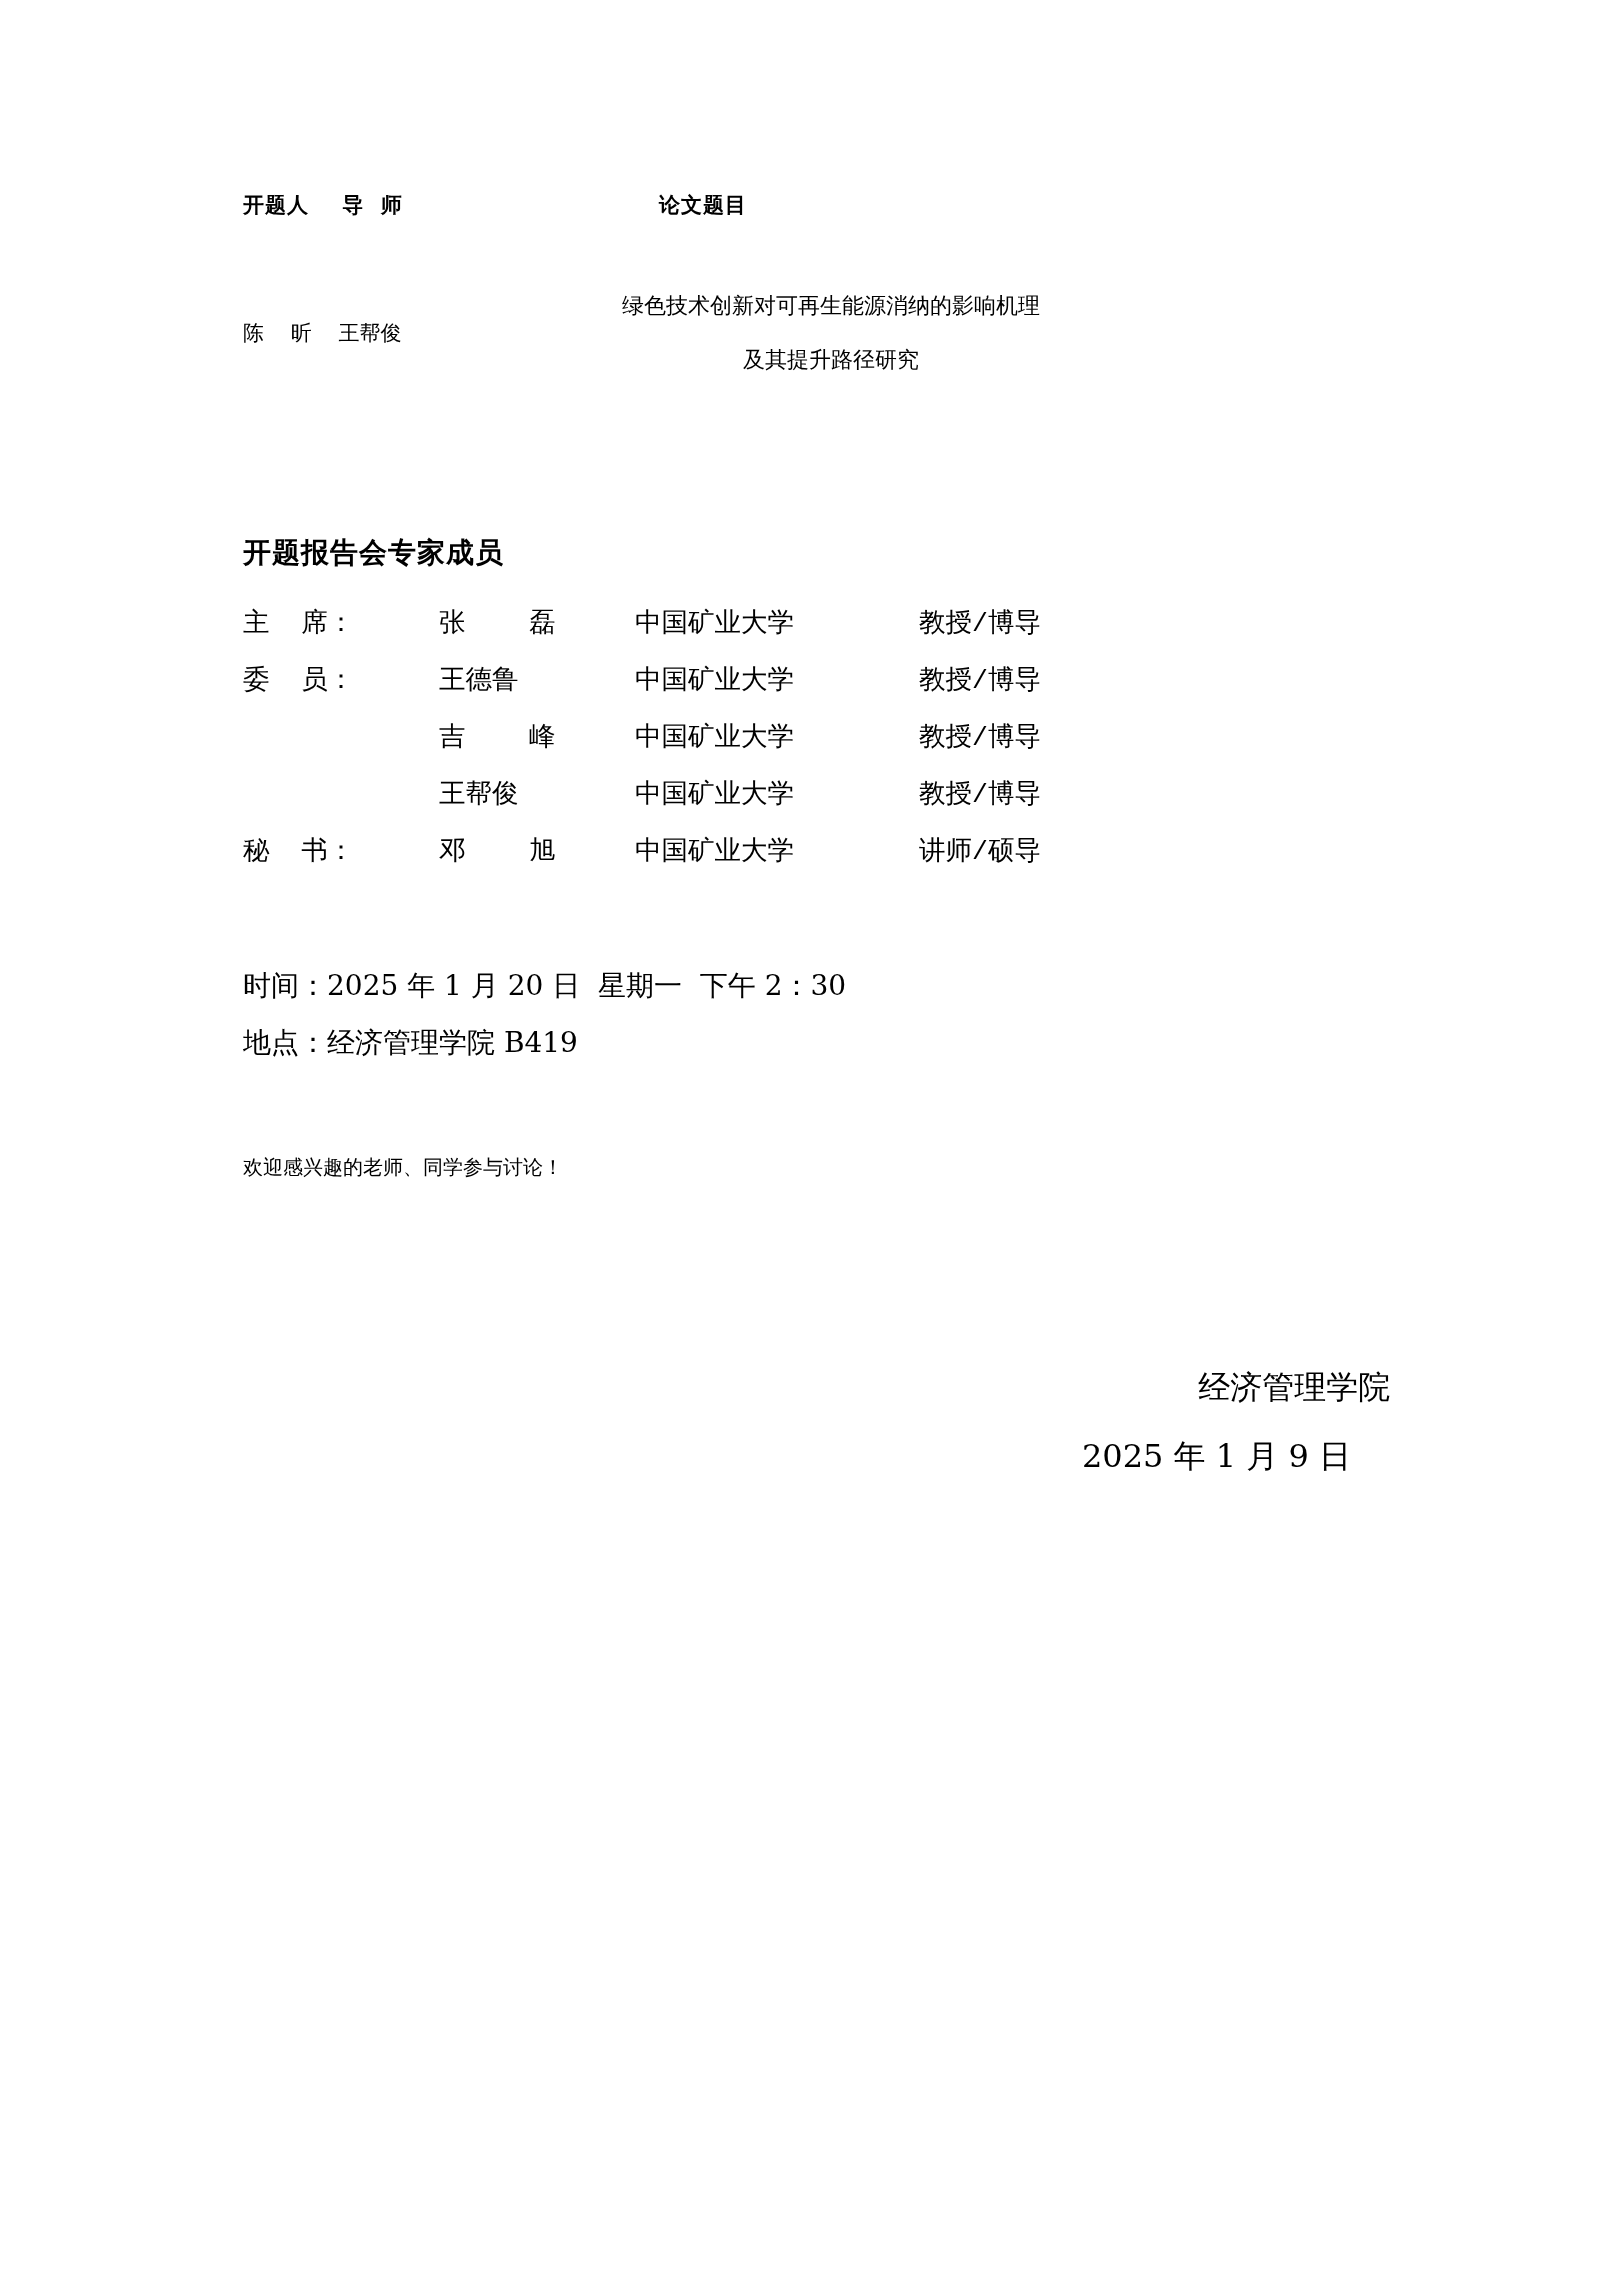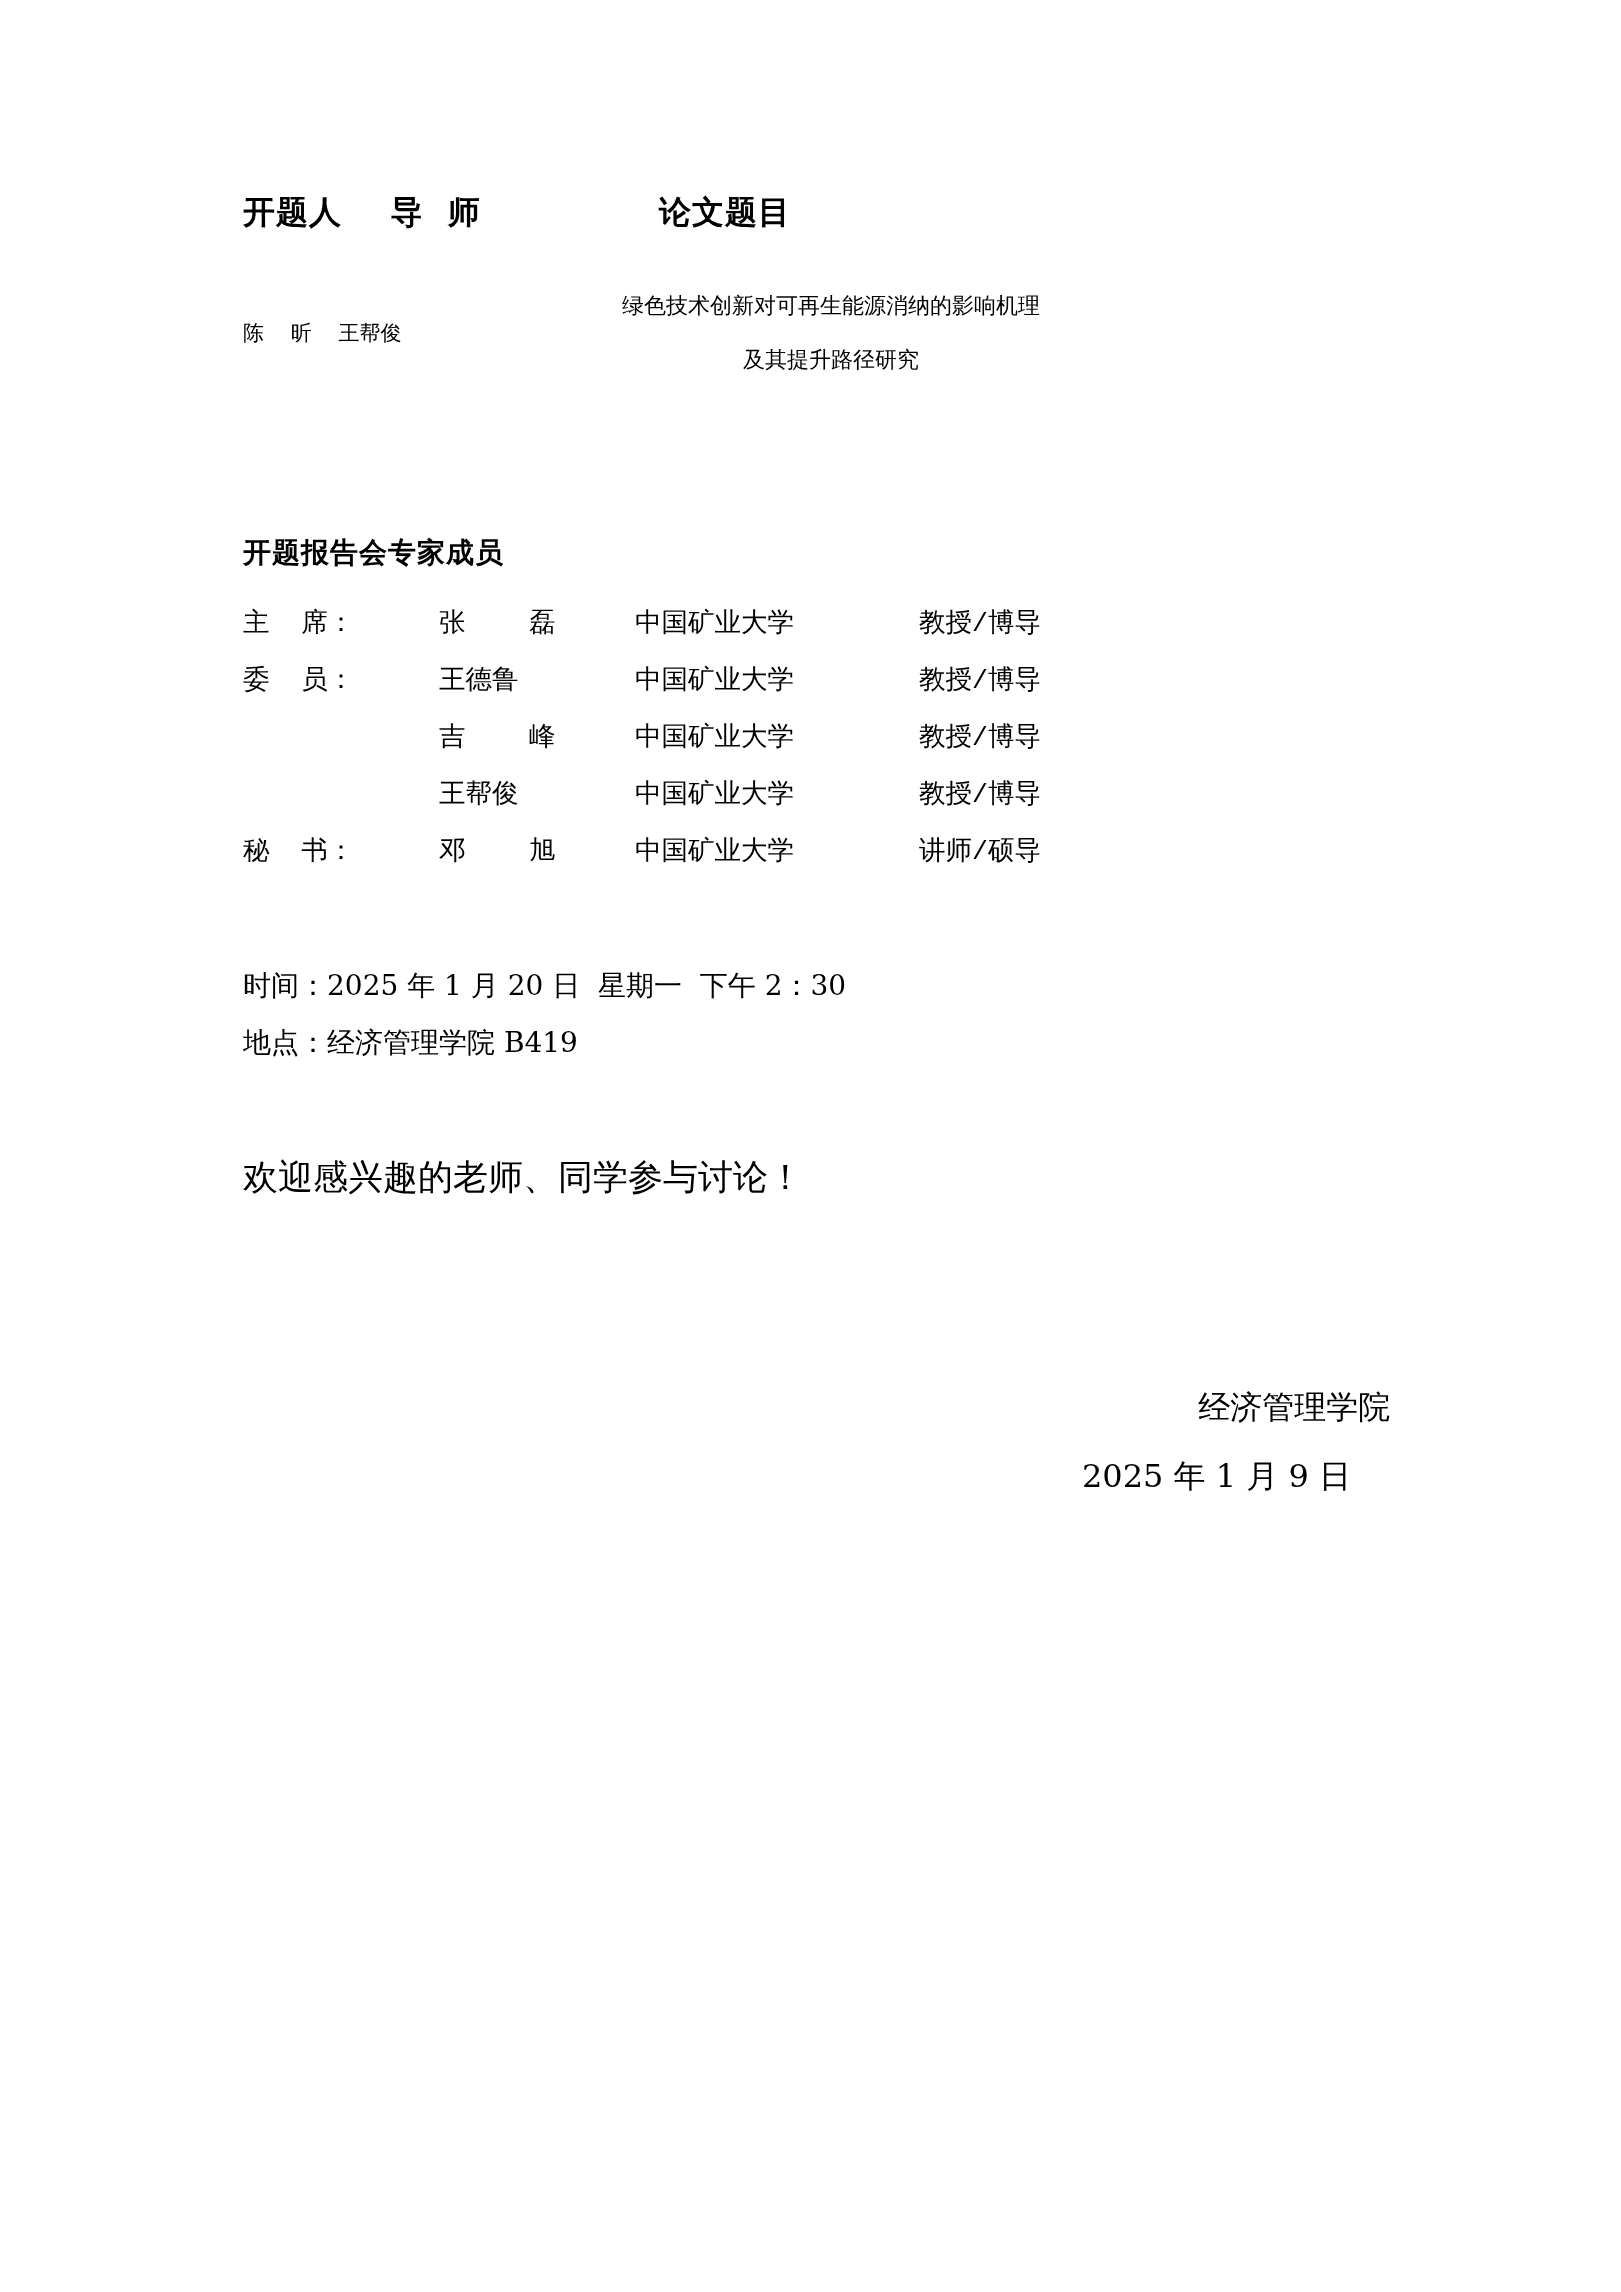--- a/index.html
+++ b/index.html
@@ -28,21 +28,21 @@
     left: 243px;
     top: 191px;
     width: 1157px;
   }
 
   
   .header-row {
     position: relative;
     height: 59px;
     font-weight: bold;
-    font-size: 32px;
+    font-size: 21px;
     letter-spacing: 1px;
   }
   .header-left {
     position: absolute;
     left: 0;
     top: 0;
     white-space: pre;
   }
   .header-right {
     position: absolute;
@@ -106,21 +106,21 @@
   
   .info {
     margin-top: 78px;
     font-size: 28px;
     line-height: 57px;
   }
   .info div { white-space: pre; }
 
   .welcome {
     margin-top: 83px;
-    font-size: 35px;
+    font-size: 20px;
     white-space: pre;
   }
 
   
   .signature {
     margin-top: 172px;
     font-size: 32px;
     line-height: 69px;
     text-align: right;
     padding-right: 0px;

